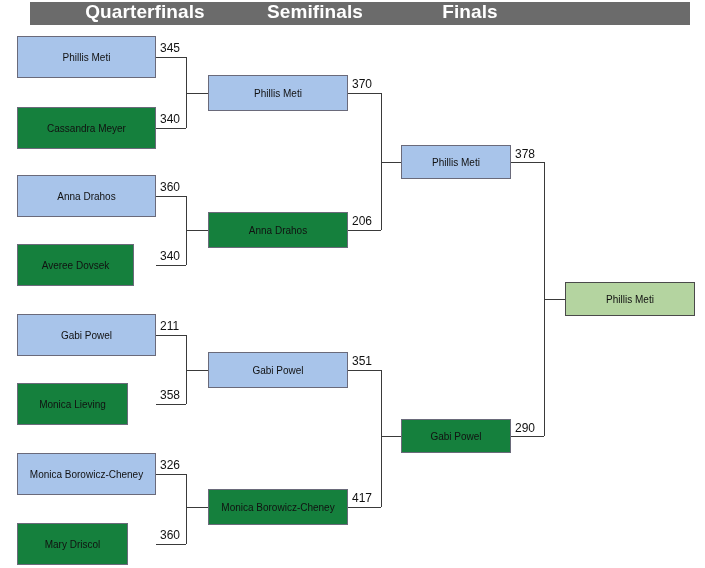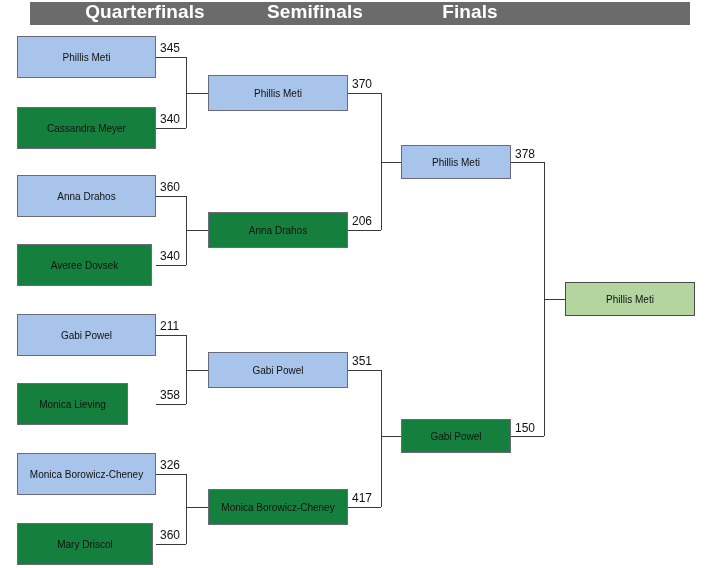--- a/index.html
+++ b/index.html
@@ -74,52 +74,52 @@
 
   <div class="box win" style="left:17px;top:36px;width:139px;height:42px;">Phillis Meti</div>
   <div class="score" style="left:160px;top:42px;">345</div>
 
   <div class="box lose" style="left:17px;top:107px;width:139px;height:42px;">Cassandra Meyer</div>
   <div class="score" style="left:160px;top:113px;">340</div>
 
   <div class="box win" style="left:17px;top:175px;width:139px;height:42px;">Anna Drahos</div>
   <div class="score" style="left:160px;top:181px;">360</div>
 
-  <div class="box lose" style="left:17px;top:244px;width:135px;height:42px;">Averee Dovsek</div>
+  <div class="box lose" style="left:17px;top:244px;width:117px;height:42px;">Averee Dovsek</div>
   <div class="score" style="left:160px;top:250px;">340</div>
 
   <div class="box win" style="left:17px;top:314px;width:139px;height:42px;">Gabi Powel</div>
   <div class="score" style="left:160px;top:320px;">211</div>
 
   <div class="box lose" style="left:17px;top:383px;width:111px;height:42px;">Monica Lieving</div>
   <div class="score" style="left:160px;top:389px;">358</div>
 
   <div class="box win" style="left:17px;top:453px;width:139px;height:42px;">Monica Borowicz-Cheney</div>
   <div class="score" style="left:160px;top:459px;">326</div>
 
-  <div class="box lose" style="left:17px;top:523px;width:136px;height:42px;">Mary Driscol</div>
+  <div class="box lose" style="left:17px;top:523px;width:111px;height:42px;">Mary Driscol</div>
   <div class="score" style="left:160px;top:529px;">360</div>
 
   <div class="box win" style="left:208px;top:75px;width:140px;height:36px;">Phillis Meti</div>
   <div class="score" style="left:352px;top:78px;text-align:right;">370</div>
 
   <div class="box lose" style="left:208px;top:212px;width:140px;height:36px;">Anna Drahos</div>
   <div class="score" style="left:352px;top:215px;">206</div>
 
   <div class="box win" style="left:208px;top:352px;width:140px;height:36px;">Gabi Powel</div>
   <div class="score" style="left:352px;top:355px;">351</div>
 
   <div class="box lose" style="left:208px;top:489px;width:140px;height:36px;">Monica Borowicz-Cheney</div>
   <div class="score" style="left:352px;top:492px;">417</div>
 
   <div class="box win" style="left:401px;top:145px;width:110px;height:34px;">Phillis Meti</div>
   <div class="score" style="left:515px;top:148px;">378</div>
 
   <div class="box lose" style="left:401px;top:419px;width:110px;height:34px;">Gabi Powel</div>
-  <div class="score" style="left:515px;top:422px;">150</div>
+  <div class="score" style="left:515px;top:422px;">290</div>
 
   <div class="box champ" style="left:565px;top:282px;width:130px;height:34px;">Phillis Meti</div>
 
   <div class="line h" style="left:156px;top:57px;width:30px;"></div>
   <div class="line h" style="left:156px;top:128px;width:30px;"></div>
   <div class="line v" style="left:186px;top:57px;height:71px;"></div>
   <div class="line h" style="left:186px;top:93px;width:22px;"></div>
 
   <div class="line h" style="left:156px;top:196px;width:30px;"></div>
   <div class="line h" style="left:156px;top:265px;width:30px;"></div>

